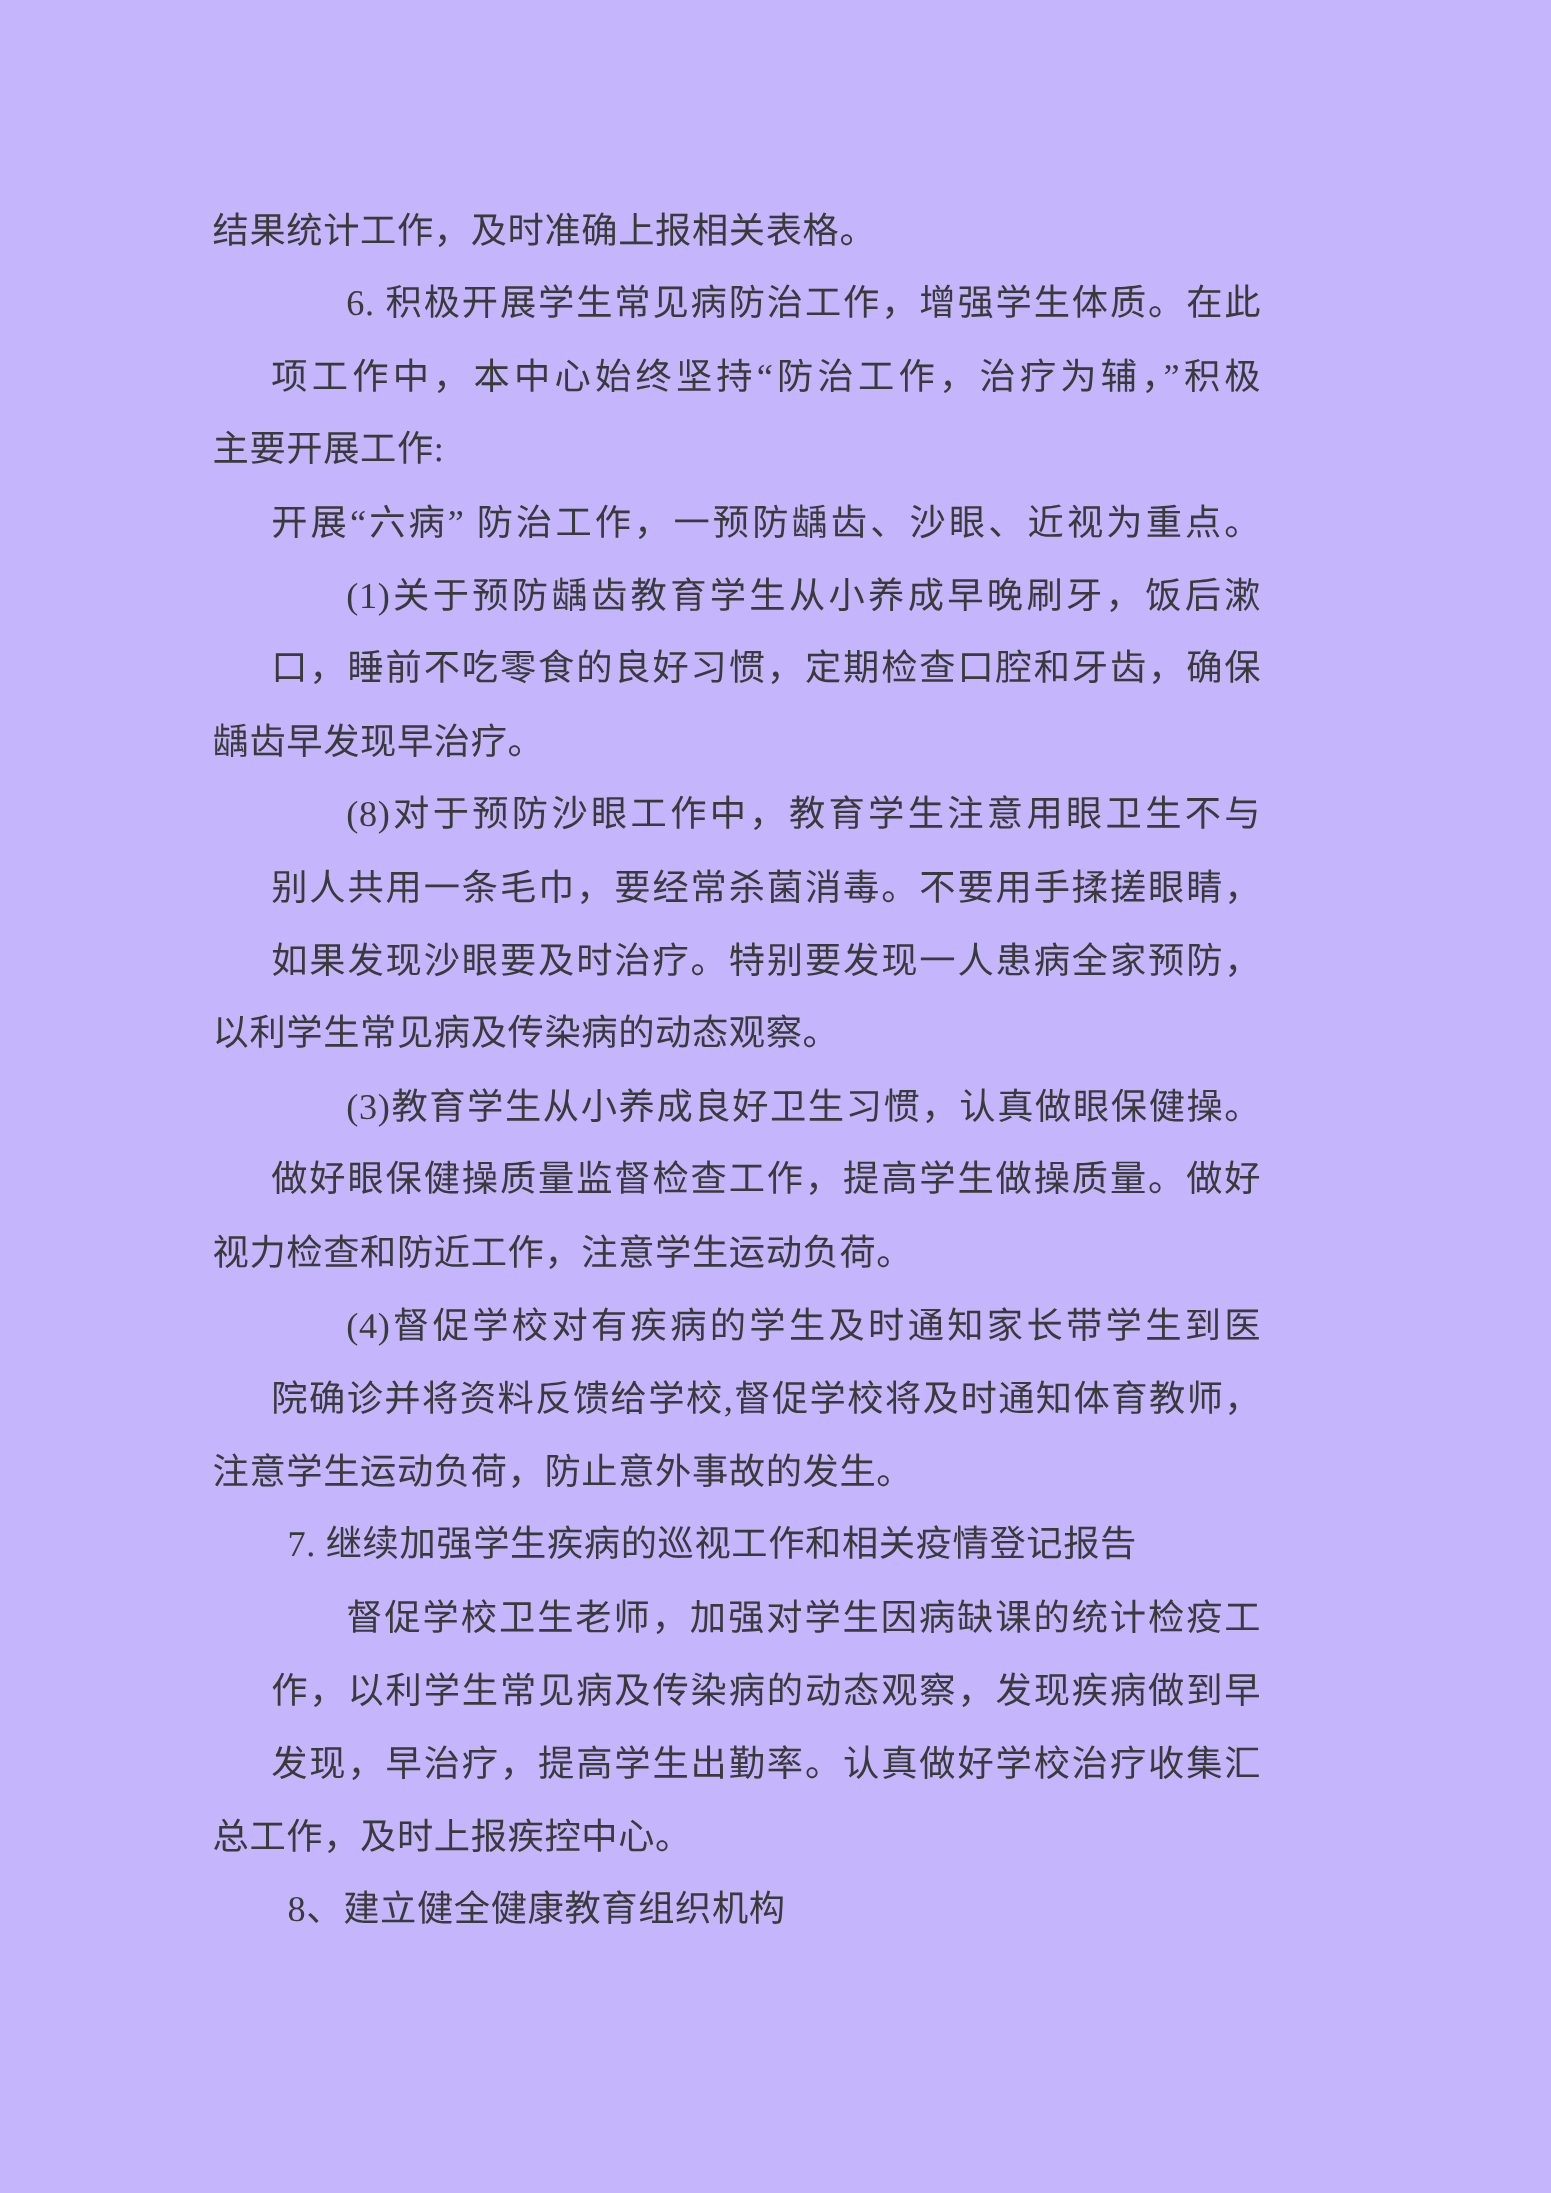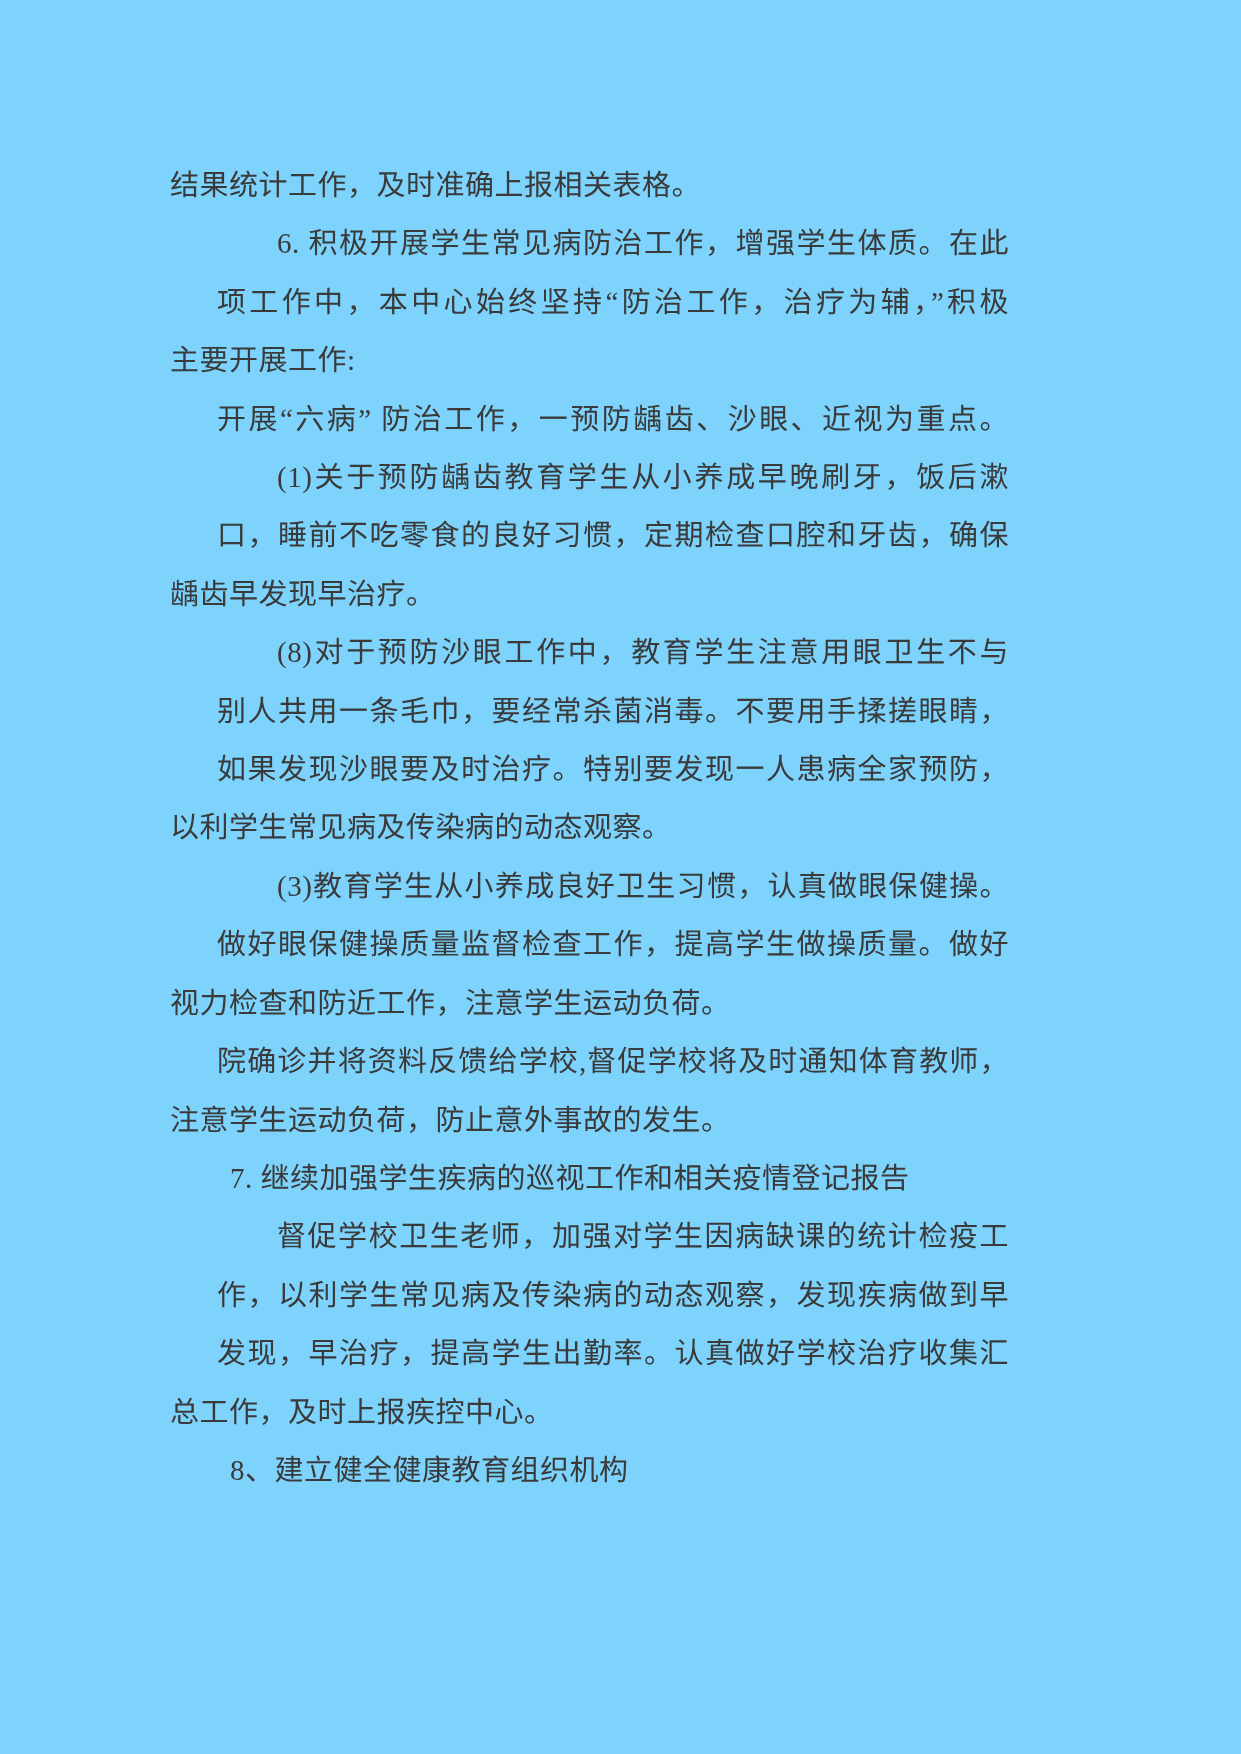--- a/index.html
+++ b/index.html
@@ -38,37 +38,38 @@
     margin-left: 47px;
   }
   .line.indent {
     padding-left: 60px;
     box-sizing: border-box;
   }
 </style>
 </head>
 <body>
 
-<div class="page" style="background: #7dd3fc;">
+<div class="page" style="background: #c4b5fd;">
   <div class="textblock" id="textblock" style="color: rgb(58, 58, 58);">
       <div class="line">结果统计工作，及时准确上报相关表格。</div>
       <div class="line indent justify">6. 积极开展学生常见病防治工作，增强学生体质。在此</div>
       <div class="line justify">项工作中，本中心始终坚持“防治工作，治疗为辅，”积极</div>
       <div class="line">主要开展工作:</div>
       <div class="line justify">开展“六病” 防治工作，一预防龋齿、沙眼、近视为重点。</div>
       <div class="line indent justify">(1)关于预防龋齿教育学生从小养成早晚刷牙，饭后漱</div>
       <div class="line justify">口，睡前不吃零食的良好习惯，定期检查口腔和牙齿，确保</div>
       <div class="line">龋齿早发现早治疗。</div>
       <div class="line indent justify">(8)对于预防沙眼工作中，教育学生注意用眼卫生不与</div>
       <div class="line justify">别人共用一条毛巾，要经常杀菌消毒。不要用手揉搓眼睛，</div>
       <div class="line justify">如果发现沙眼要及时治疗。特别要发现一人患病全家预防，</div>
       <div class="line">以利学生常见病及传染病的动态观察。</div>
       <div class="line indent justify">(3)教育学生从小养成良好卫生习惯，认真做眼保健操。</div>
       <div class="line justify">做好眼保健操质量监督检查工作，提高学生做操质量。做好</div>
       <div class="line">视力检查和防近工作，注意学生运动负荷。</div>
+      <div class="line indent justify">(4)督促学校对有疾病的学生及时通知家长带学生到医</div>
       <div class="line justify">院确诊并将资料反馈给学校,督促学校将及时通知体育教师，</div>
       <div class="line">注意学生运动负荷，防止意外事故的发生。</div>
       <div class="line indent">7. 继续加强学生疾病的巡视工作和相关疫情登记报告</div>
       <div class="line indent justify">督促学校卫生老师，加强对学生因病缺课的统计检疫工</div>
       <div class="line justify">作，以利学生常见病及传染病的动态观察，发现疾病做到早</div>
       <div class="line justify">发现，早治疗，提高学生出勤率。认真做好学校治疗收集汇</div>
       <div class="line">总工作，及时上报疾控中心。</div>
       <div class="line indent">8、建立健全健康教育组织机构</div>
     </div>
 </div>

